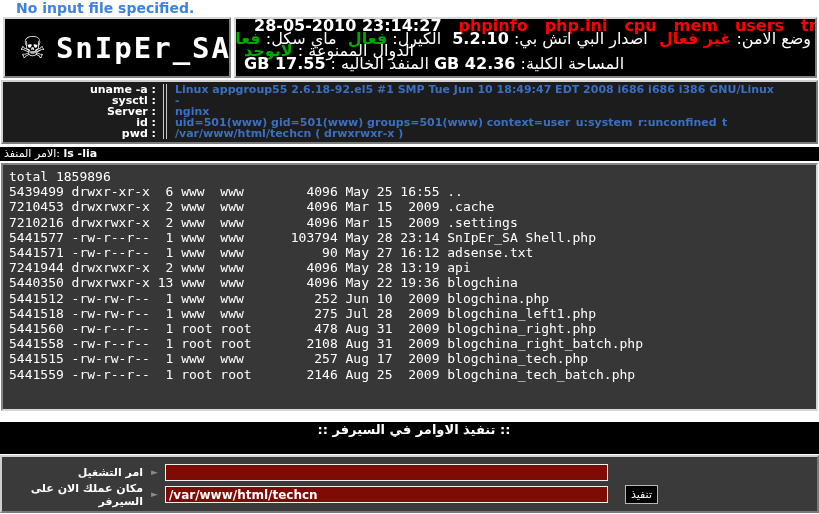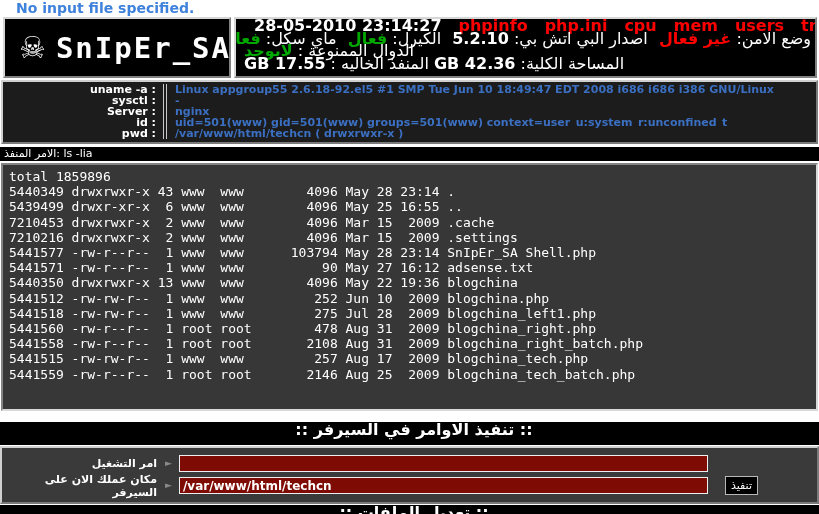--- a/index.html
+++ b/index.html
@@ -28,36 +28,36 @@
   .hl3, .hl4 { direction:rtl; text-align:left; padding-left:3px; white-space:nowrap; }
 
   
   .sysinfo { margin:0 1px 3px 1px; background:#1c1c1c; border:2px outset #cfcfcf; padding:2px 0 3px; }
   .sys-row { display:flex; font-size:11px; line-height:11px; }
   .sys-label { width:160px; text-align:right; color:#fff; font-weight:bold; padding-right:7px; }
   .sys-value { flex:1; border-left:4px double #c9c9c9; padding-left:8px; color:#3b6fc1; font-weight:bold; white-space:nowrap; overflow:hidden; }
 
   
   .cmd-bar { background:#000; color:#fff; font-size:11px; height:14px; line-height:13px; padding-left:4px; margin-bottom:2px; }
-  .cmd-value { font-weight:normal; }
+  .cmd-value { font-weight:bold; }
 
   
   .listing { margin:0 1px; background:#373737; border:2px inset #d8d8d8; padding:4px 16px 4px 6px; height:248px; overflow:hidden; }
   .listing-line { font-family:"DejaVu Sans Mono", monospace; font-size:13px; line-height:15.2px;
                   color:#ffffff; white-space:pre; }
 
   
-  .section-bar { background:#000; color:#fff; font-weight:bold; font-size:16px; text-align:center;
-                 height:23px; line-height:15px; direction:rtl;padding-left:9px; }
+  .section-bar { background:#000; color:#fff; font-weight:bold; font-size:13px; text-align:center;
+                 height:32px; line-height:15px; direction:rtl;padding-left:9px; }
   .bar1 { margin-top:11px; }
   .form-box { background:#3a3a3a; border:2px outset #cfcfcf; padding:4px 0 5px; margin:1px 0; }
   .form-row { display:flex; align-items:center; height:21px; margin:1px 0; }
-  .form-label { width:155px; text-align:right; color:#fff; font-size:11px; font-weight:bold; direction:rtl; }
+  .form-label { width:141px; text-align:right; color:#fff; font-size:11px; font-weight:bold; direction:rtl; }
   .bullet { color:#8a8a8a; font-size:9px; margin:0 7px 0 8px; line-height:9px; }
-  .cmd-input { width:529px; height:17px; background:#7e0b04; border:1px solid #efefef;
+  .cmd-input { width:443px; height:17px; background:#7e0b04; border:1px solid #efefef;
                color:#fff; font-weight:bold; font-size:12px; font-family:"DejaVu Sans", sans-serif; padding:0 3px; }
   .exec-btn { margin-left:17px; background:#000000; border:1px solid #b8b8b8; color:#fff;
               font-size:11px; font-family:"DejaVu Sans", sans-serif; height:19px; padding:0 5px; cursor:pointer; }
 </style>
 </head>
 <body>
 
 <div class="notice">No input file specified.</div>
 
 <div class="header-row">
@@ -112,26 +112,26 @@
     <div class="sys-value">/var/www/html/techcn  ( drwxrwxr-x )</div>
   </div>
 </div>
 
 <div class="cmd-bar">
   <span dir="rtl">الامر المنفذ</span><span>: </span><span class="cmd-value">ls -lia</span>
 </div>
 
 <div class="listing">
   <div class="listing-line">total 1859896</div>
-  <div class="listing-line">5440349 drwxrwxr-x 43 www  www        4096 May 28 23:14 .</div>
   <div class="listing-line">5439499 drwxr-xr-x  6 www  www        4096 May 25 16:55 ..</div>
   <div class="listing-line">7210453 drwxrwxr-x  2 www  www        4096 Mar 15  2009 .cache</div>
   <div class="listing-line">7210216 drwxrwxr-x  2 www  www        4096 Mar 15  2009 .settings</div>
   <div class="listing-line">5441577 -rw-r--r--  1 www  www      103794 May 28 23:14 SnIpEr_SA Shell.php</div>
   <div class="listing-line">5441571 -rw-r--r--  1 www  www          90 May 27 16:12 adsense.txt</div>
+  <div class="listing-line">7241944 drwxrwxr-x  2 www  www        4096 May 28 13:19 api</div>
   <div class="listing-line">5440350 drwxrwxr-x 13 www  www        4096 May 22 19:36 blogchina</div>
   <div class="listing-line">5441512 -rw-rw-r--  1 www  www         252 Jun 10  2009 blogchina.php</div>
   <div class="listing-line">5441518 -rw-rw-r--  1 www  www         275 Jul 28  2009 blogchina_left1.php</div>
   <div class="listing-line">5441560 -rw-r--r--  1 root root        478 Aug 31  2009 blogchina_right.php</div>
   <div class="listing-line">5441558 -rw-r--r--  1 root root       2108 Aug 31  2009 blogchina_right_batch.php</div>
   <div class="listing-line">5441515 -rw-rw-r--  1 www  www         257 Aug 17  2009 blogchina_tech.php</div>
   <div class="listing-line">5441559 -rw-r--r--  1 root root       2146 Aug 25  2009 blogchina_tech_batch.php</div>
 </div>
 
 <div class="section-bar bar1">:: تنفيذ الاوامر في السيرفر ::</div>

